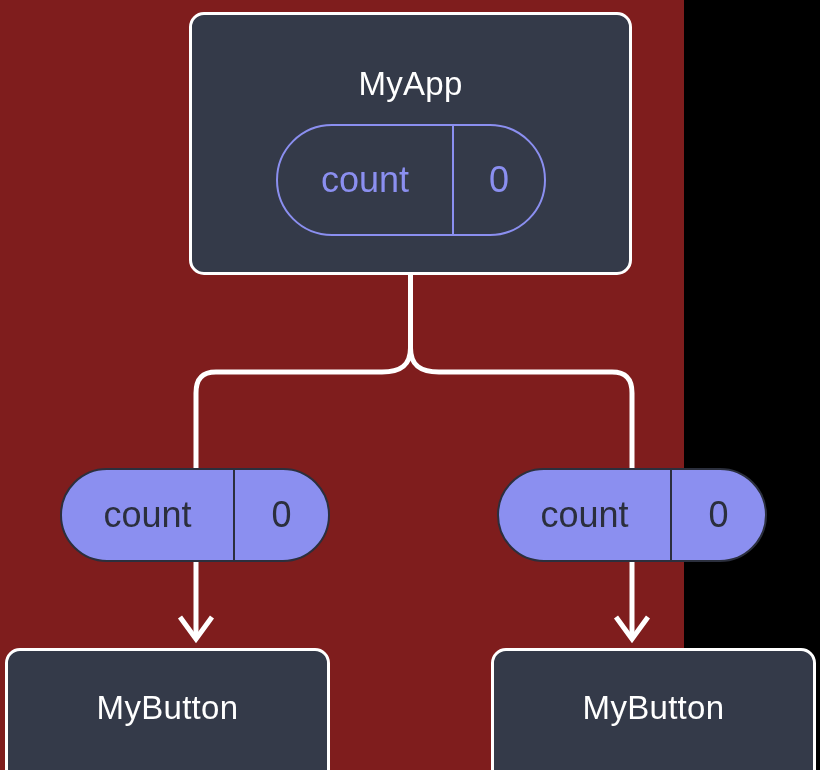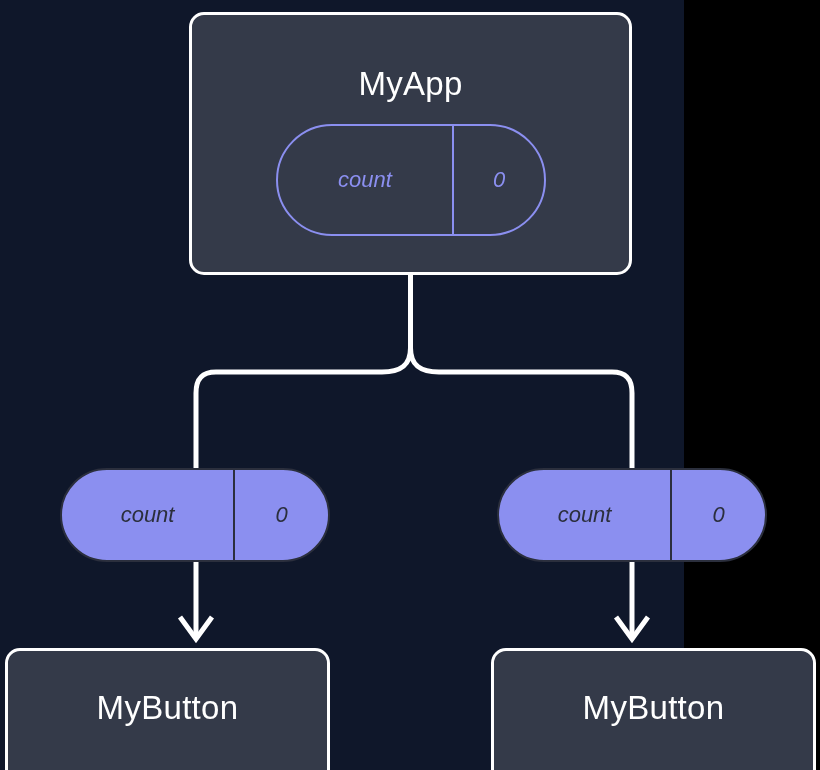--- a/index.html
+++ b/index.html
@@ -12,21 +12,21 @@
     height: 770px;
     overflow: hidden;
     font-family: "Liberation Sans", sans-serif;
     position: relative;
   }
 
   #canvas {
     position: relative;
     width: 684px;
     height: 770px;
-    background: #0f172a;
+    background: #7f1d1d;
   }
 
   
   #wires {
     position: absolute;
     left: 0;
     top: 0;
     width: 820px;
     height: 770px;
     pointer-events: none;
@@ -90,24 +90,23 @@
     box-sizing: border-box;
     display: flex;
     align-items: stretch;
     border-radius: 999px;
     overflow: hidden;
   }
   .pill-key, .pill-value {
     display: flex;
     align-items: center;
     justify-content: center;
-    font-size: 22px;
+    font-size: 36px;
     line-height: 1;
     white-space: nowrap;
-    font-style: italic;
   }
 
   
   .state-pill.outlined {
     background: transparent;
     border: 2px solid #8b8ff0;
   }
   .state-pill.outlined .pill-key,
   .state-pill.outlined .pill-value {
     color: #8b8ff0;

